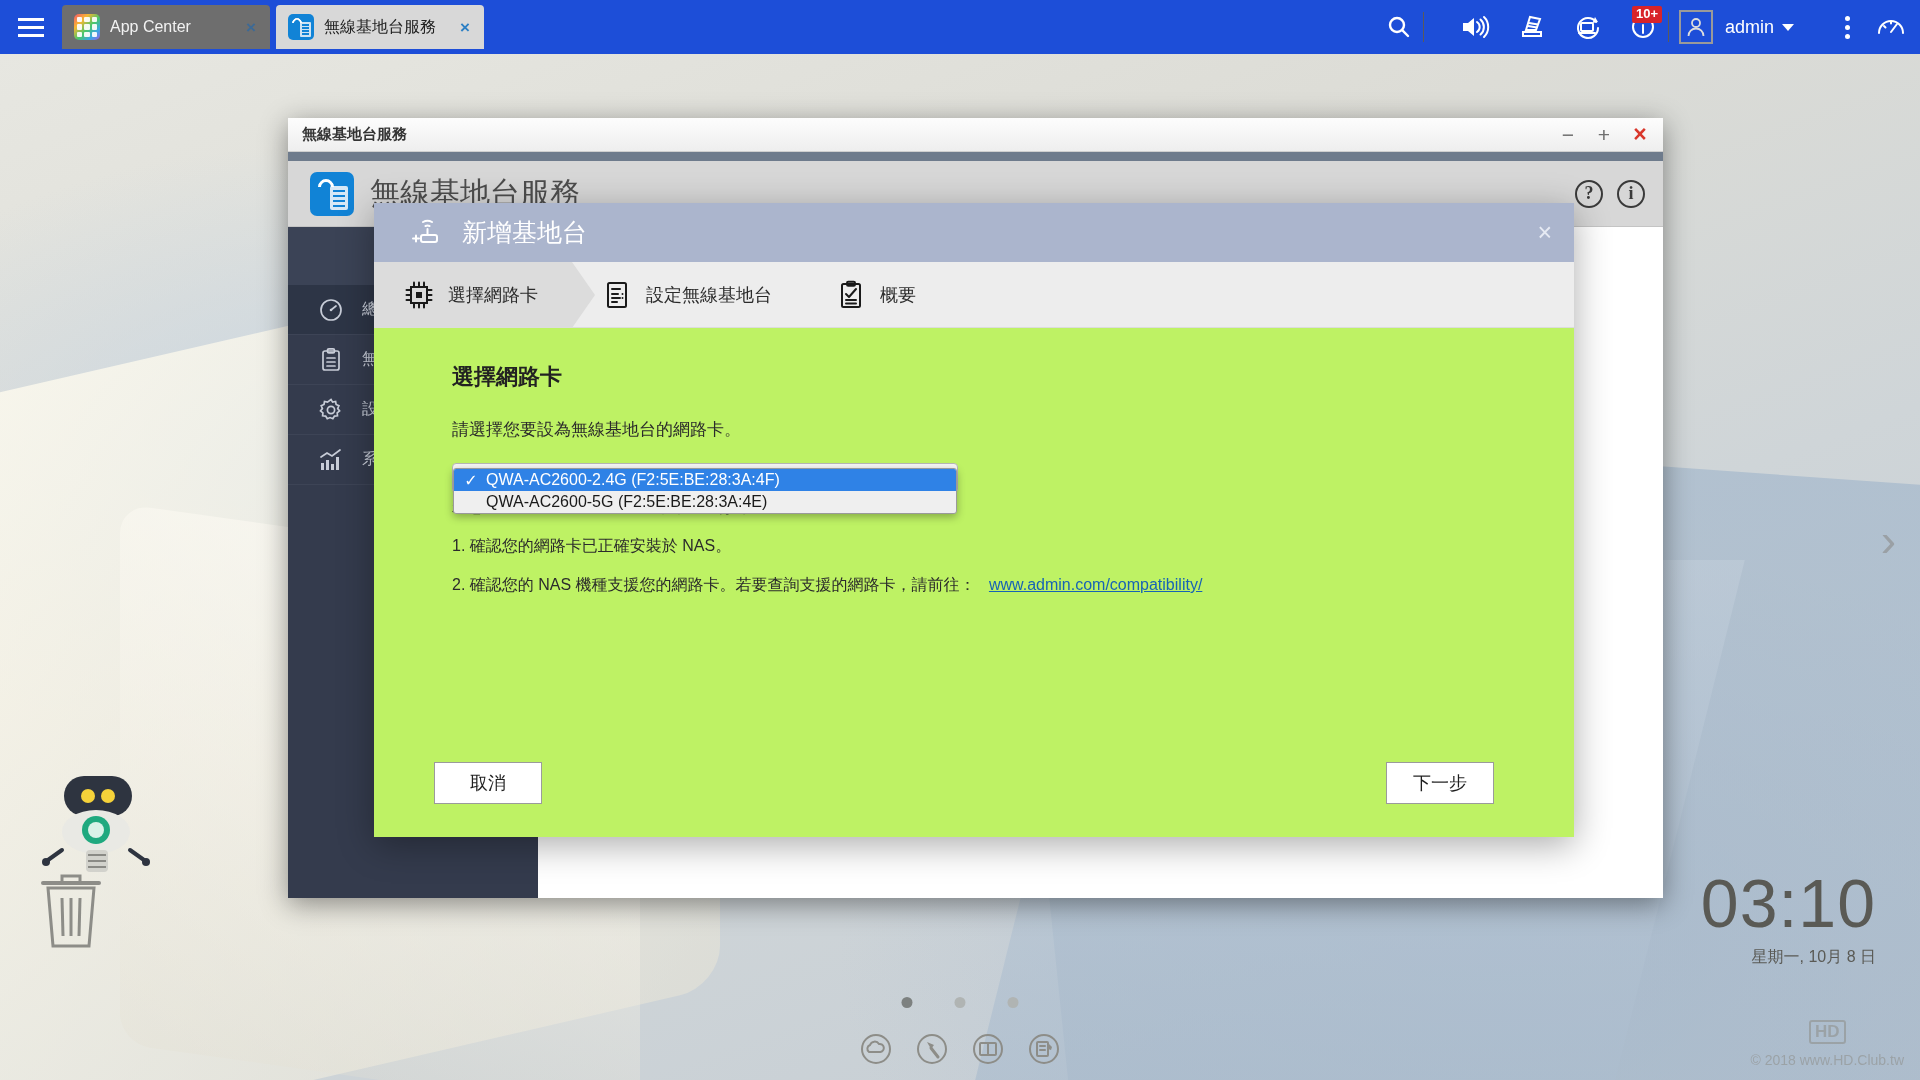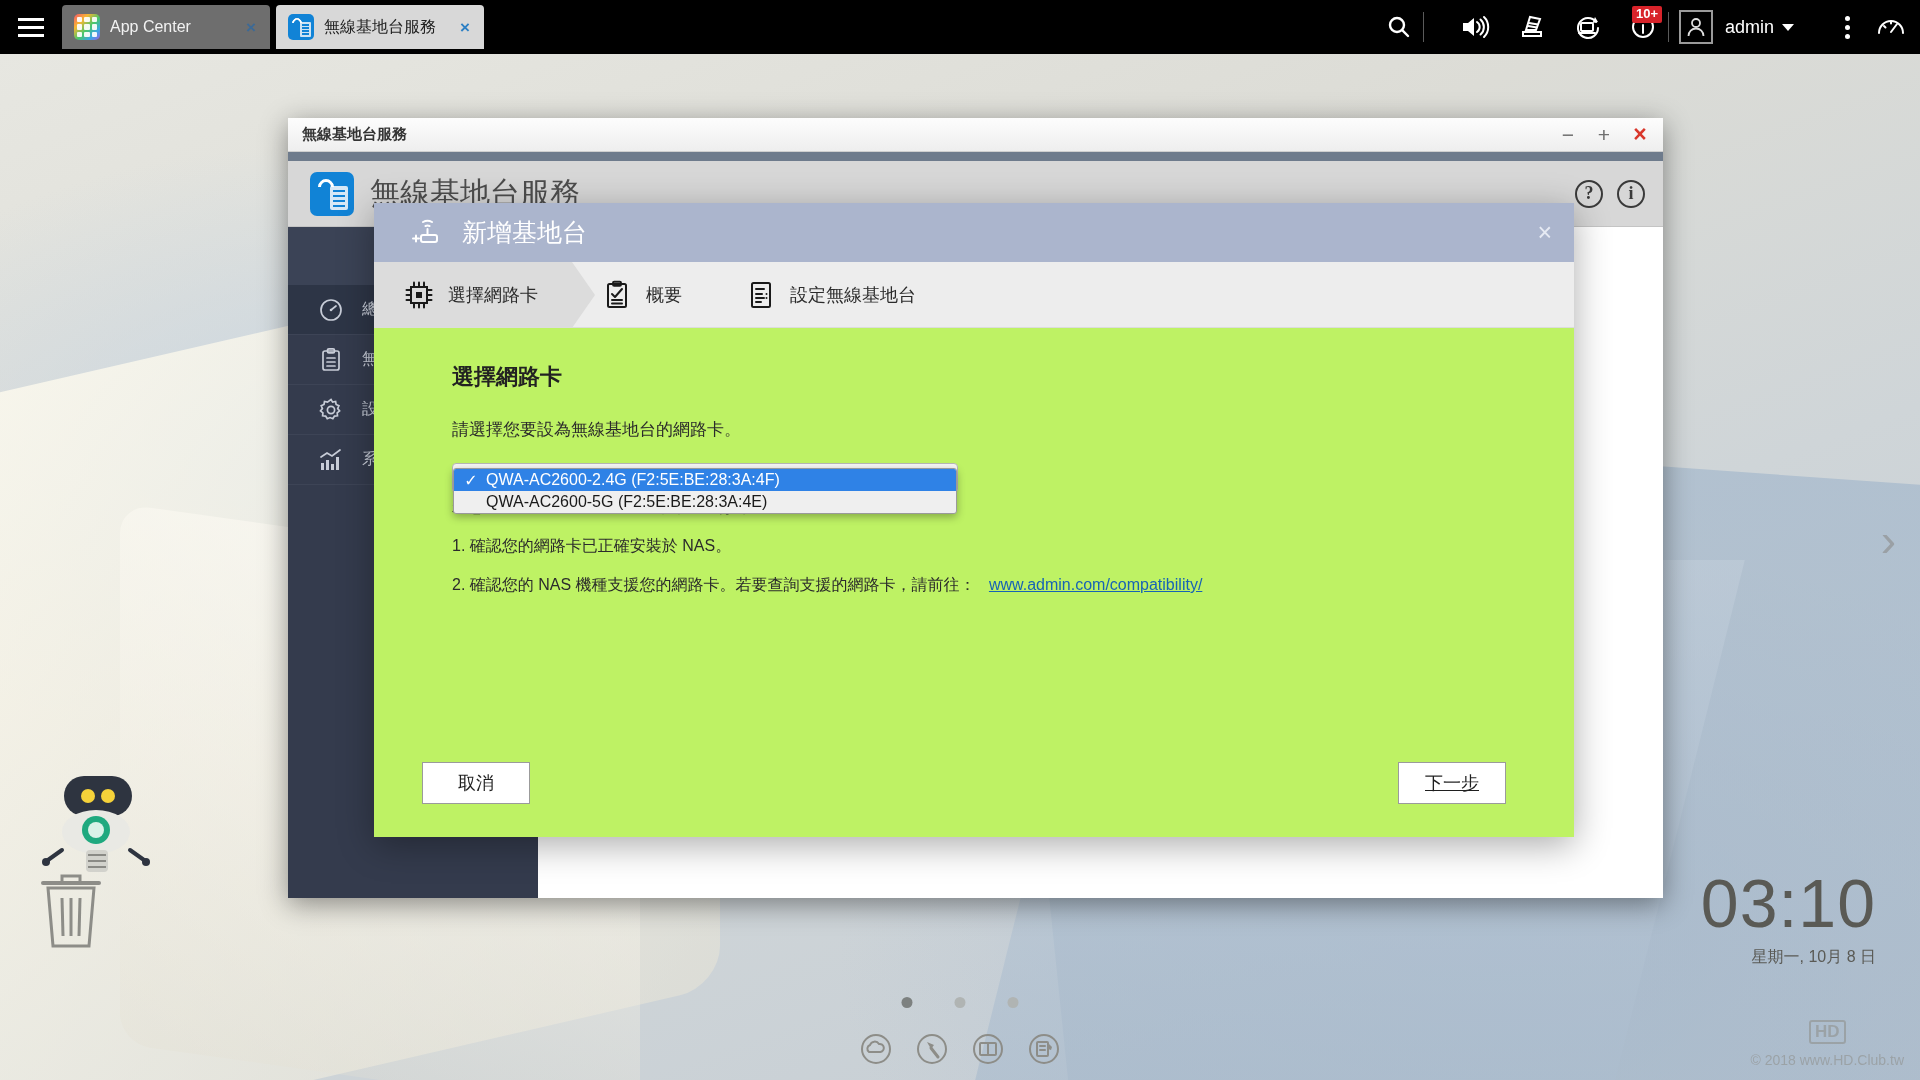--- a/index.html
+++ b/index.html
@@ -46,21 +46,21 @@
     width: 520px; height: 540px;
     background: linear-gradient(190deg, rgba(252,250,243,.7), rgba(226,221,206,.25));
     transform: skewY(8deg);
     border-radius: 30px;
   }
 
   
   #taskbar {
     position: absolute; left: 0; top: 0;
     width: 1920px; height: 54px;
-    background: #000000;
+    background: #1d4ed8;
     display: flex; align-items: center;
     z-index: 100;
   }
   #hamburger {
     width: 62px; height: 54px;
     display: flex; flex-direction: column;
     align-items: center; justify-content: center; gap: 5px;
     cursor: pointer;
   }
   #hamburger span { display: block; width: 26px; height: 3px; background: #fff; }
@@ -307,29 +307,29 @@
   .wiz-line {
     font-size: 16px; color: #2b2b2b; margin-top: 18px;
   }
   #wiz-line0 { margin-top: 4px; }
   #wiz-link { color: #1763b5; text-decoration: underline; cursor: pointer; }
 
   #wiz-footer {
     position: absolute; left: 0; bottom: 0;
     width: 1180px; height: 108px;
     display: flex; align-items: center;
-    padding: 0 48px;
+    padding: 0 60px;
   }
   .wiz-btn {
     min-width: 108px; height: 42px;
     border: 1px solid #9b9b9b; background: #ffffff;
     font-size: 18px; color: #1f1f1f; cursor: pointer;
     font-family: "Liberation Sans", sans-serif;
   }
-  #btn-next { margin-left: auto; text-decoration: underline; }
+  #btn-next { margin-left: auto; }
 
   
   #trash {
     position: absolute; left: 38px; bottom: 128px;
     width: 66px; height: 86px; z-index: 10;
   }
   #robot { position: absolute; left: 30px; bottom: 190px; z-index: 10; }
 
   #page-dots {
     position: absolute; left: 50%; bottom: 72px;
@@ -599,43 +599,43 @@
           <line x1="24" y1="15" x2="27.5" y2="15" stroke-linecap="round"></line>
           <line x1="24" y1="20" x2="27.5" y2="20" stroke-linecap="round"></line>
         </svg>
       </span>
       <span>選擇網路卡</span>
     </div>
 
     <div class="wstep">
       <span class="wstep-ico">
         <svg width="30" height="30" viewBox="0 0 30 30" fill="none" stroke="#1a1a1a" stroke-width="2">
-          <rect x="6" y="4" width="18" height="23" rx="1.5"></rect>
-          <rect x="11" y="1.8" width="8" height="4" rx="1.2"></rect>
-          <polyline points="10,14 13,17 20,9" stroke-linecap="round" stroke-linejoin="round"></polyline>
-          <line x1="10" y1="20" x2="20" y2="20" stroke-linecap="round"></line>
-          <line x1="10" y1="23.5" x2="20" y2="23.5" stroke-linecap="round"></line>
-        </svg>
-      </span>
-      <span>概要</span>
-    </div>
-
-    <div class="wstep">
-      <span class="wstep-ico">
-        <svg width="30" height="30" viewBox="0 0 30 30" fill="none" stroke="#1a1a1a" stroke-width="2">
           <rect x="6" y="3" width="18" height="24" rx="1.5"></rect>
           <line x1="10" y1="9" x2="18" y2="9" stroke-linecap="round"></line>
           <line x1="10" y1="14" x2="16" y2="14" stroke-linecap="round"></line>
           <line x1="10" y1="18" x2="18" y2="18" stroke-linecap="round"></line>
           <line x1="10" y1="22" x2="15" y2="22" stroke-linecap="round"></line>
           <circle cx="20.5" cy="14" r="1" fill="#1a1a1a" stroke="none"></circle>
           <circle cx="20.5" cy="18" r="1" fill="#1a1a1a" stroke="none"></circle>
         </svg>
       </span>
       <span>設定無線基地台</span>
+    </div>
+
+    <div class="wstep">
+      <span class="wstep-ico">
+        <svg width="30" height="30" viewBox="0 0 30 30" fill="none" stroke="#1a1a1a" stroke-width="2">
+          <rect x="6" y="4" width="18" height="23" rx="1.5"></rect>
+          <rect x="11" y="1.8" width="8" height="4" rx="1.2"></rect>
+          <polyline points="10,14 13,17 20,9" stroke-linecap="round" stroke-linejoin="round"></polyline>
+          <line x1="10" y1="20" x2="20" y2="20" stroke-linecap="round"></line>
+          <line x1="10" y1="23.5" x2="20" y2="23.5" stroke-linecap="round"></line>
+        </svg>
+      </span>
+      <span>概要</span>
     </div>
   </div>
 
   <div id="wiz-body">
     <div id="wiz-h2">選擇網路卡</div>
     <div id="wiz-desc">請選擇您要設為無線基地台的網路卡。</div>
 
     <div id="select-wrap">
       <div id="select-box"></div>
       <div id="dropdown">

